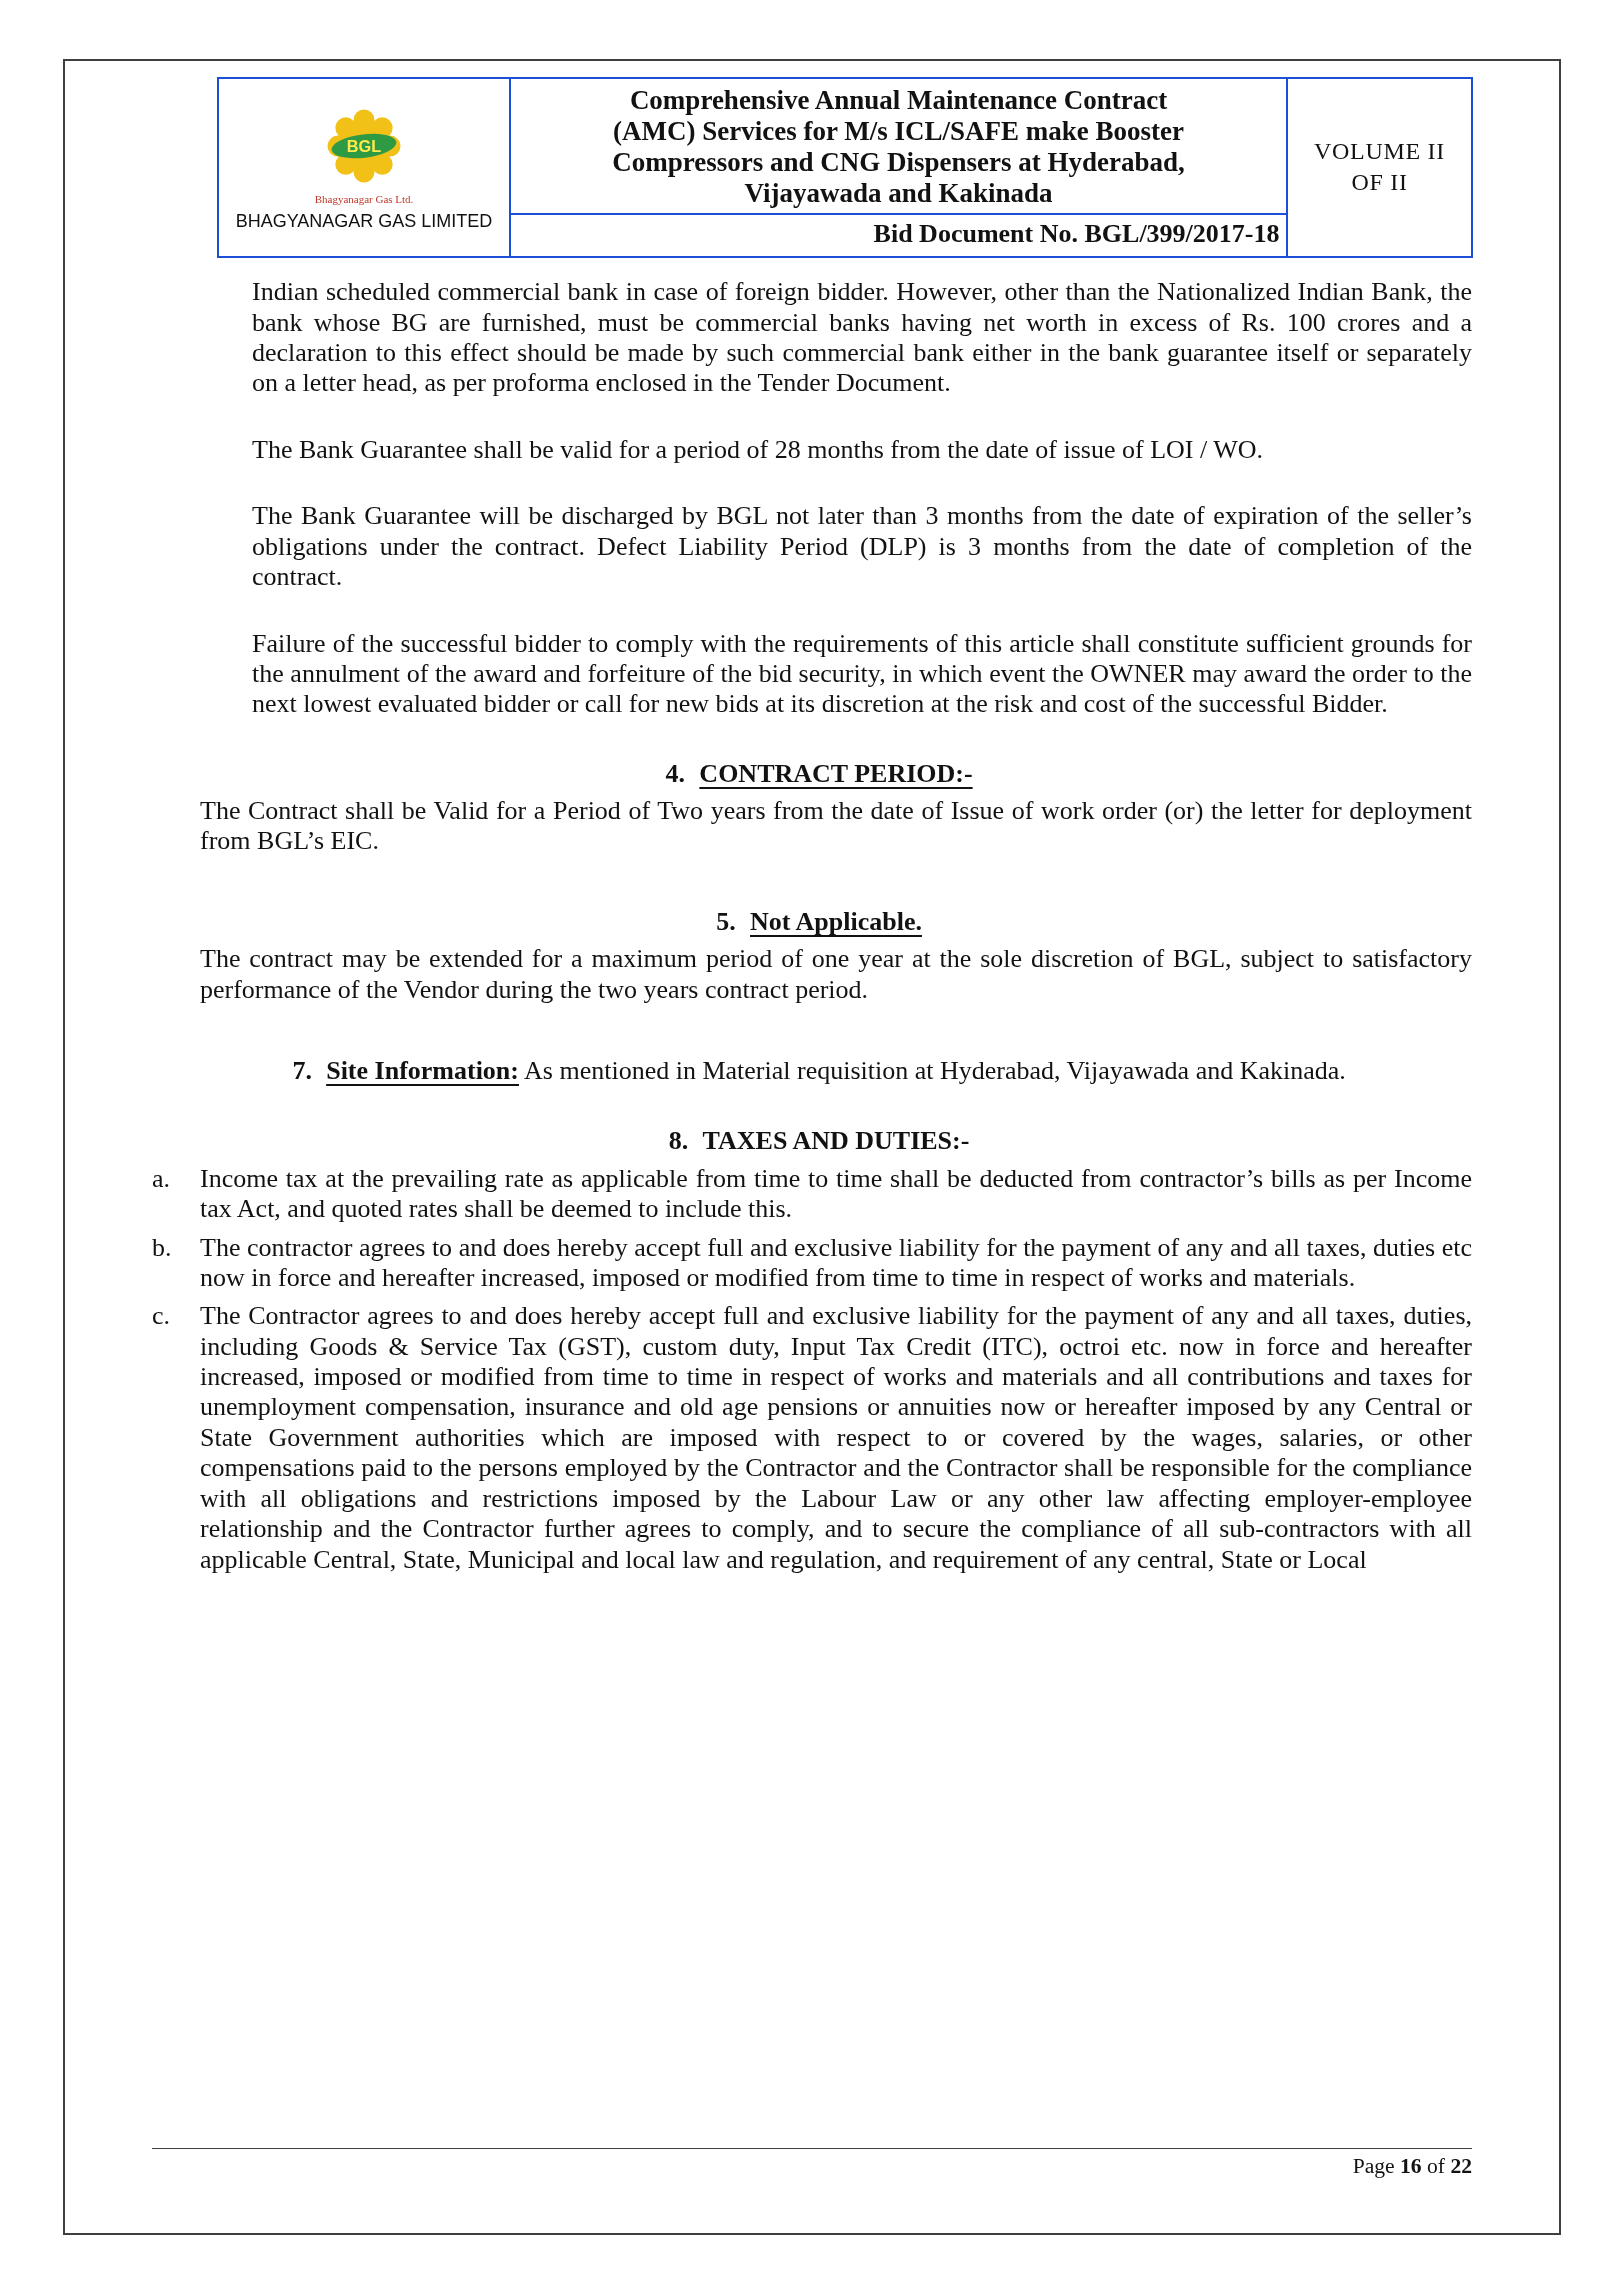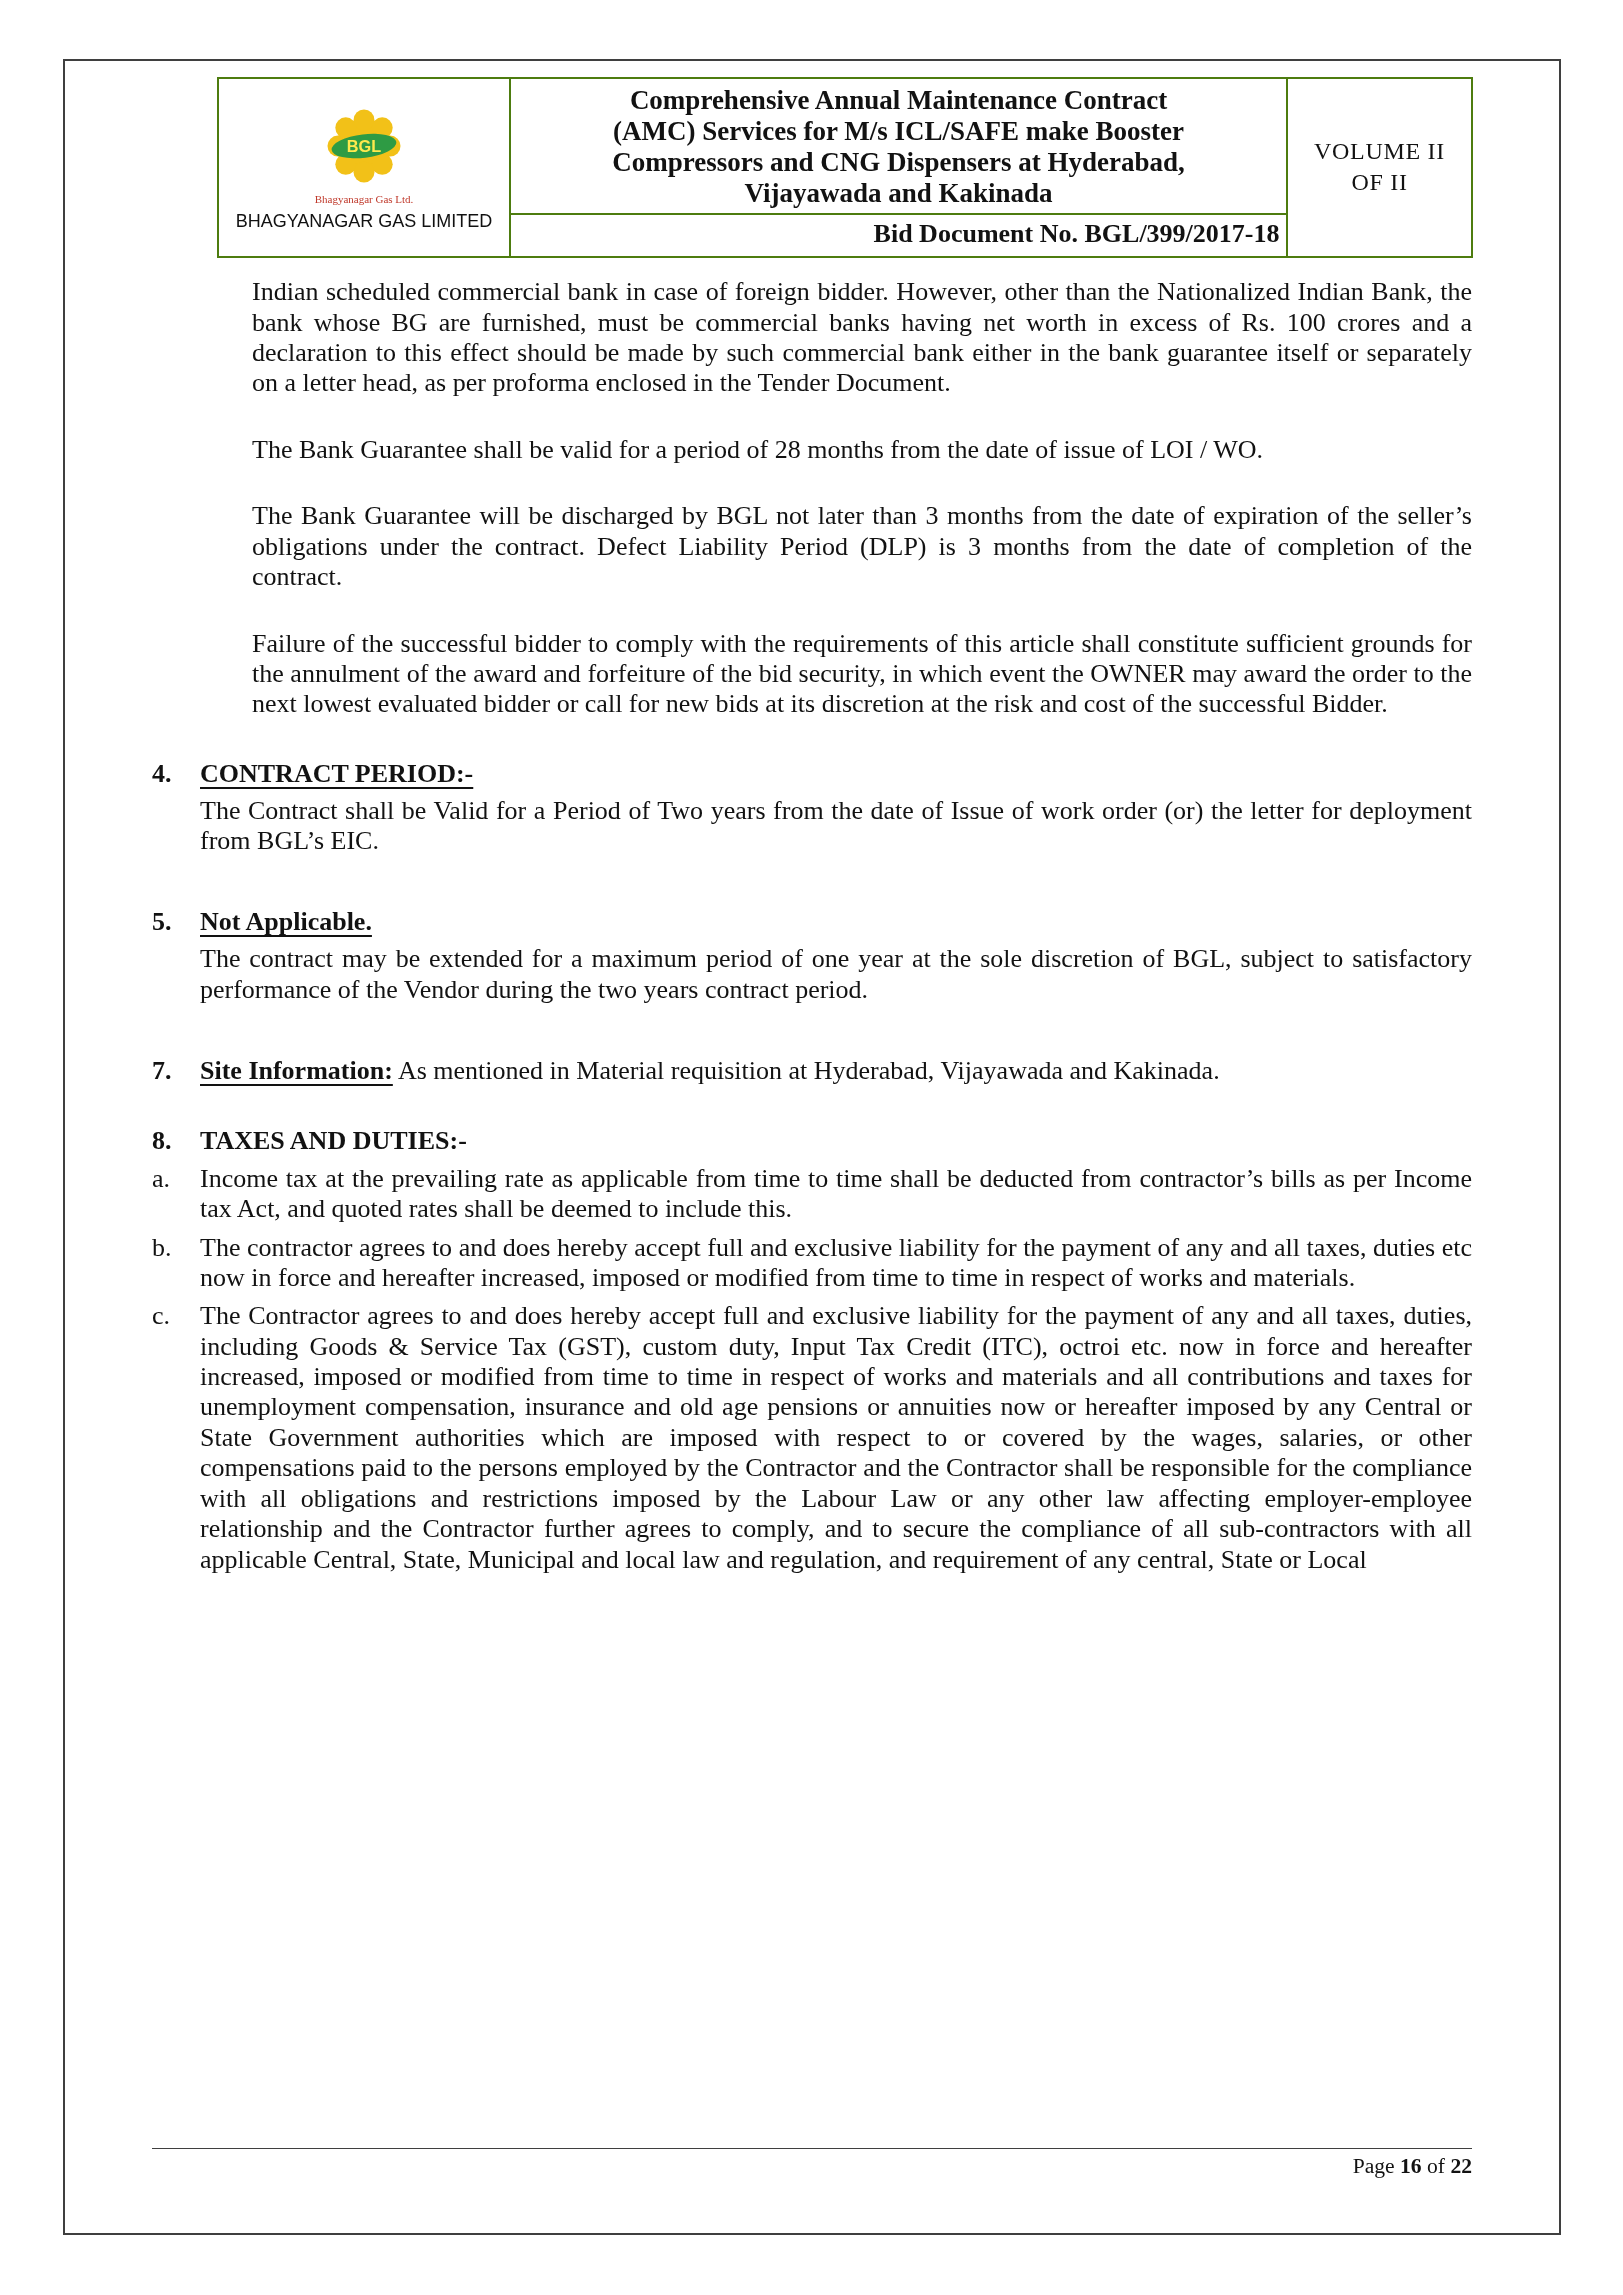--- a/index.html
+++ b/index.html
@@ -19,21 +19,21 @@
     width: 1498px; height: 2176px;
     border: 2px solid #3f3f3f;
   }
 
   
   .header-table {
     border-collapse: collapse;
     table-layout: fixed;
     margin: 15.7px 0 0 152px;
   }
-  .header-table td { border: 2px solid #4d7c0f; vertical-align: middle; margin-top: 6px; }
+  .header-table td { border: 2px solid #1d4ed8; vertical-align: middle; margin-top: 6px; }
   .cell-logo  { width: 292px;  text-align: center; padding: 6.5px 6.5px 5.2px; }
   .cell-title { width: 777px; text-align: center; padding: 6.5px 17px 3.9px; }
   .cell-bid   { text-align: right; padding: 3.9px 6.5px 6.5px; }
   .cell-vol   { width: 185px;  text-align: center; font-size: 24px; line-height: 1.3; letter-spacing: 0.7px; }
   .title-line { font-weight: bold; font-size: 27px; line-height: 1.15; }
   .bid-line   { font-weight: bold; font-size: 26px; }
   .logo-caption {
     color: #c0392b;
     font-size: 11px;
     font-family: "Liberation Serif", serif;
@@ -50,21 +50,21 @@
   
   .content {
     margin: 19.6px 87px 0 87px;
     font-size: 26px;
     line-height: 1.17;
   }
   .para {
     text-align: justify;
     margin: 0 0 36px 100px;
   }
-  .sec-row { margin-top: 11.8px; }
+  .sec-row { margin-top: 11.8px; text-align: center; }
   .sec-row .marker { font-weight: bold; }
   .hang { padding-left: 48px; text-indent: -48px; }
   .hang .marker { display: inline-block; width: 48px; text-indent: 0; }
   .sec-heading { font-weight: bold; text-decoration: underline; text-underline-offset: 4.6px; }
   .sec-heading-plain { font-weight: bold; }
   .sec-body {
     text-align: justify;
     margin: 6.5px 0 0 48px;
   }
   .gap-lg { margin-top: 51px; }

